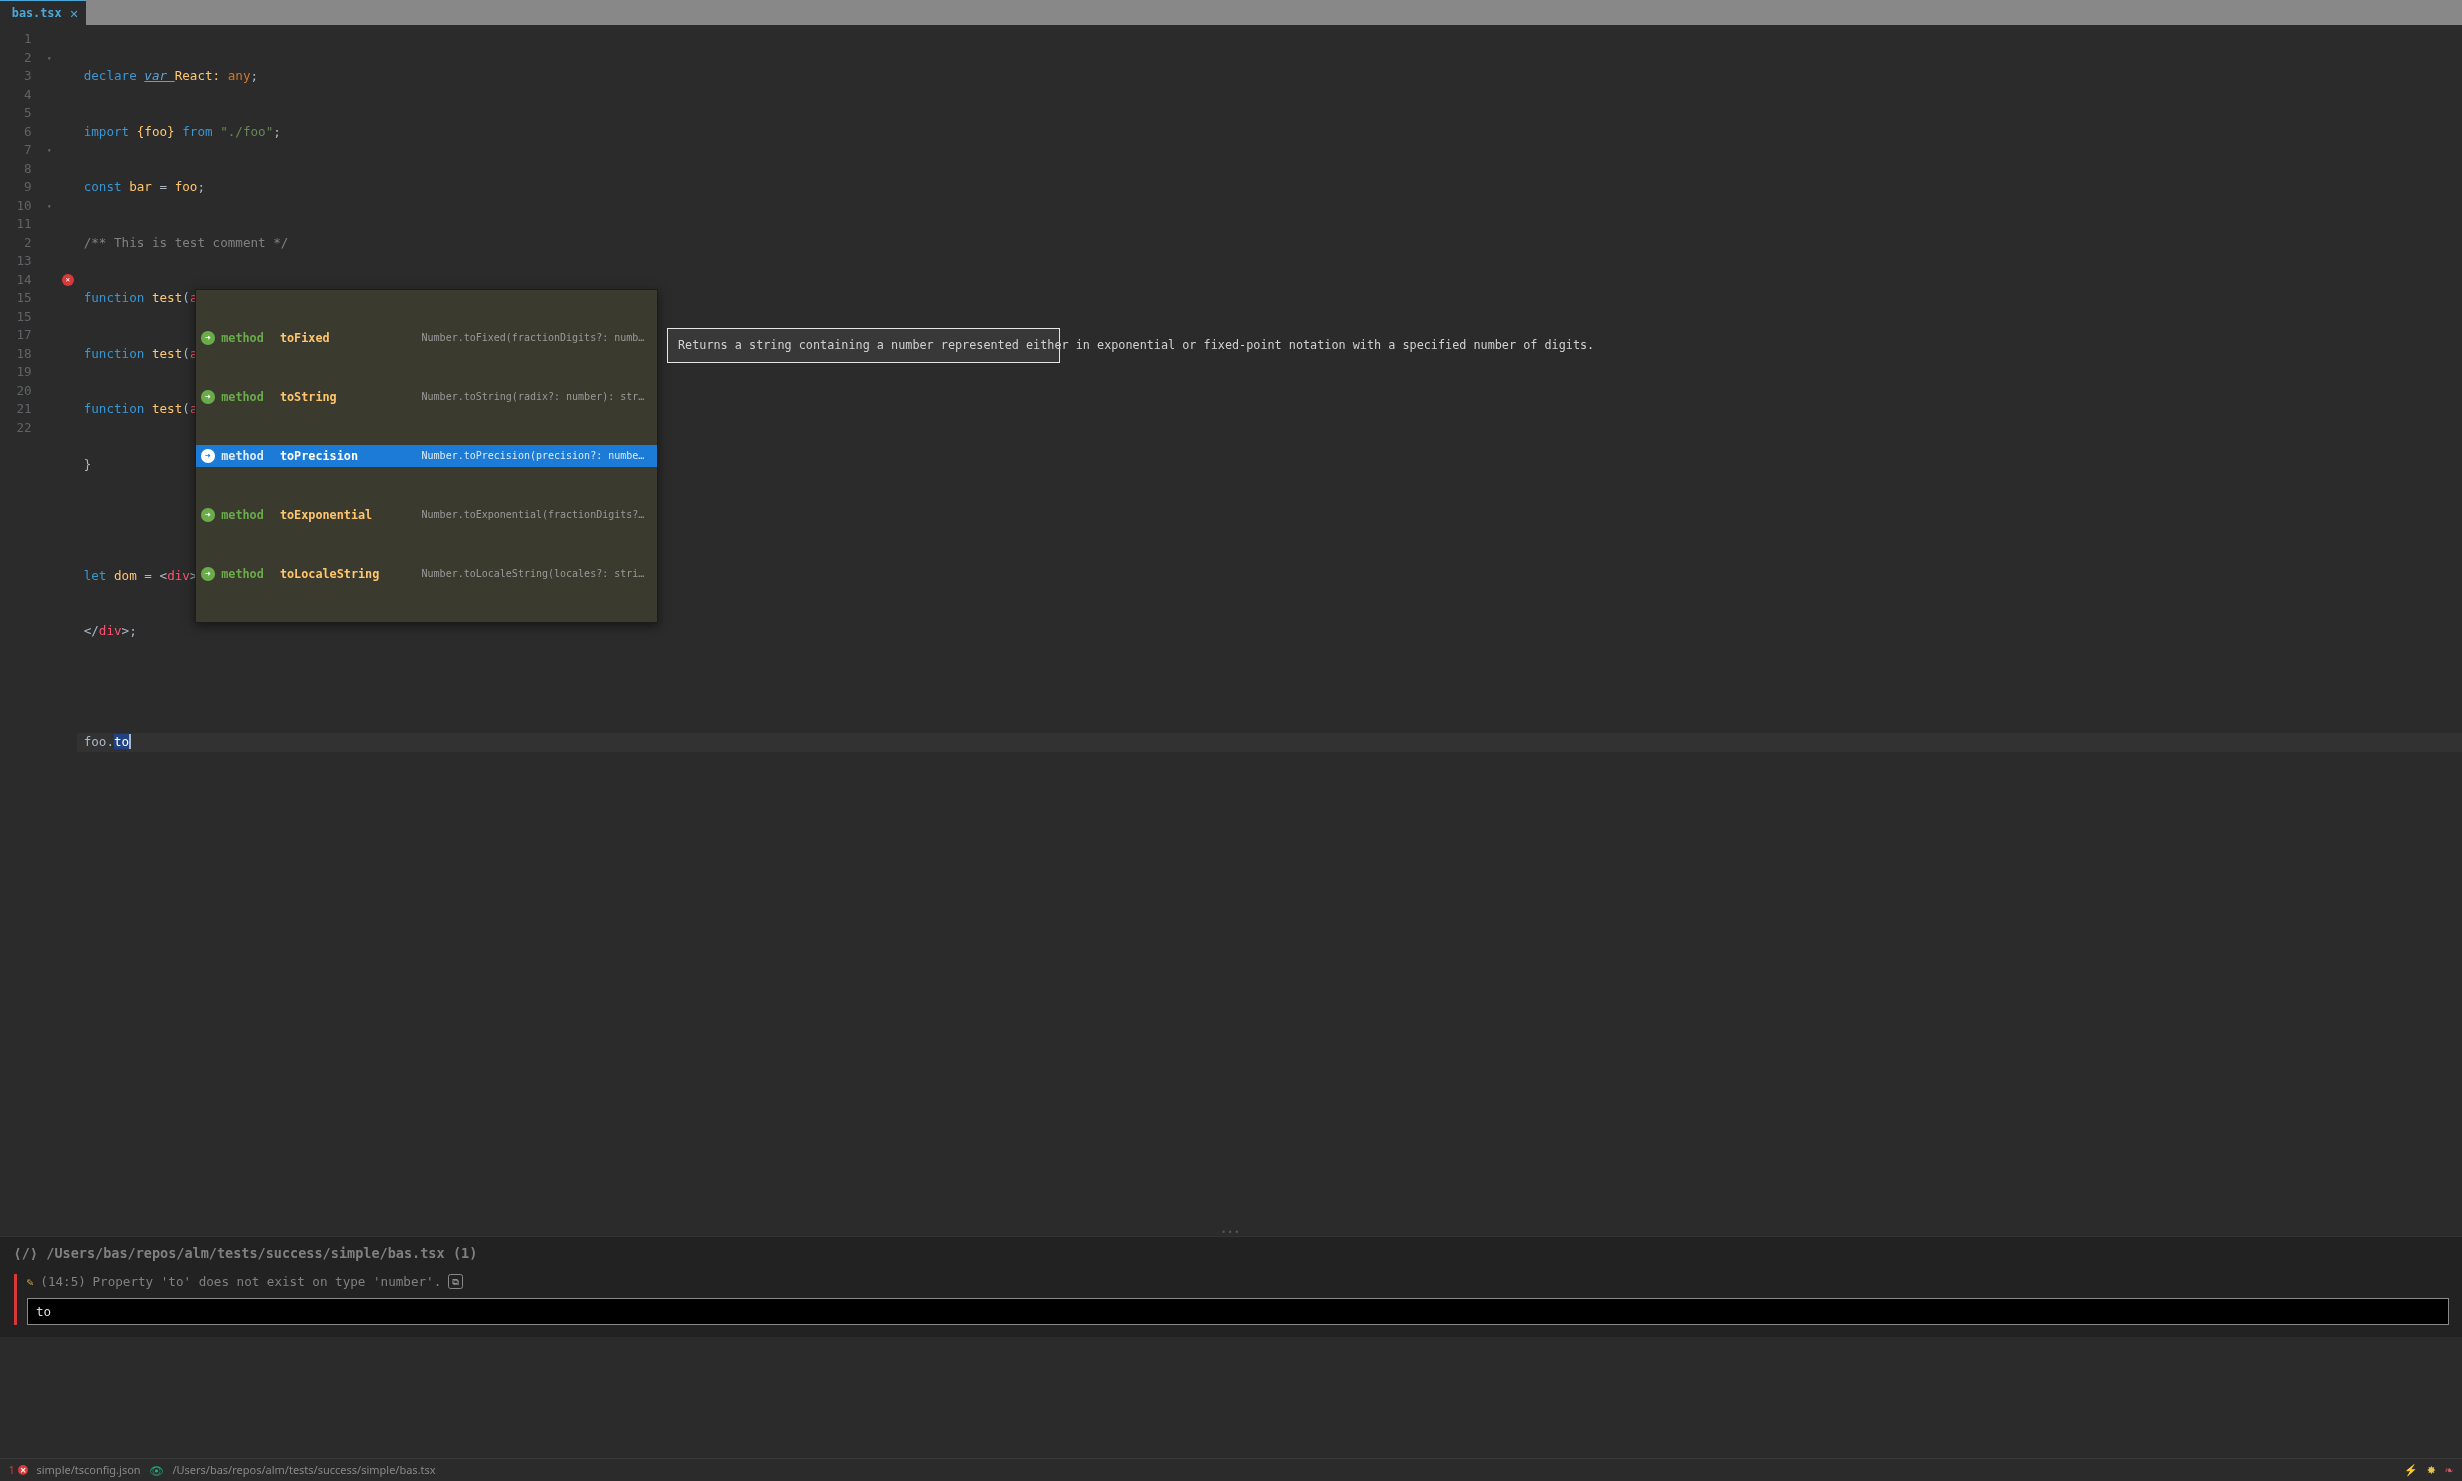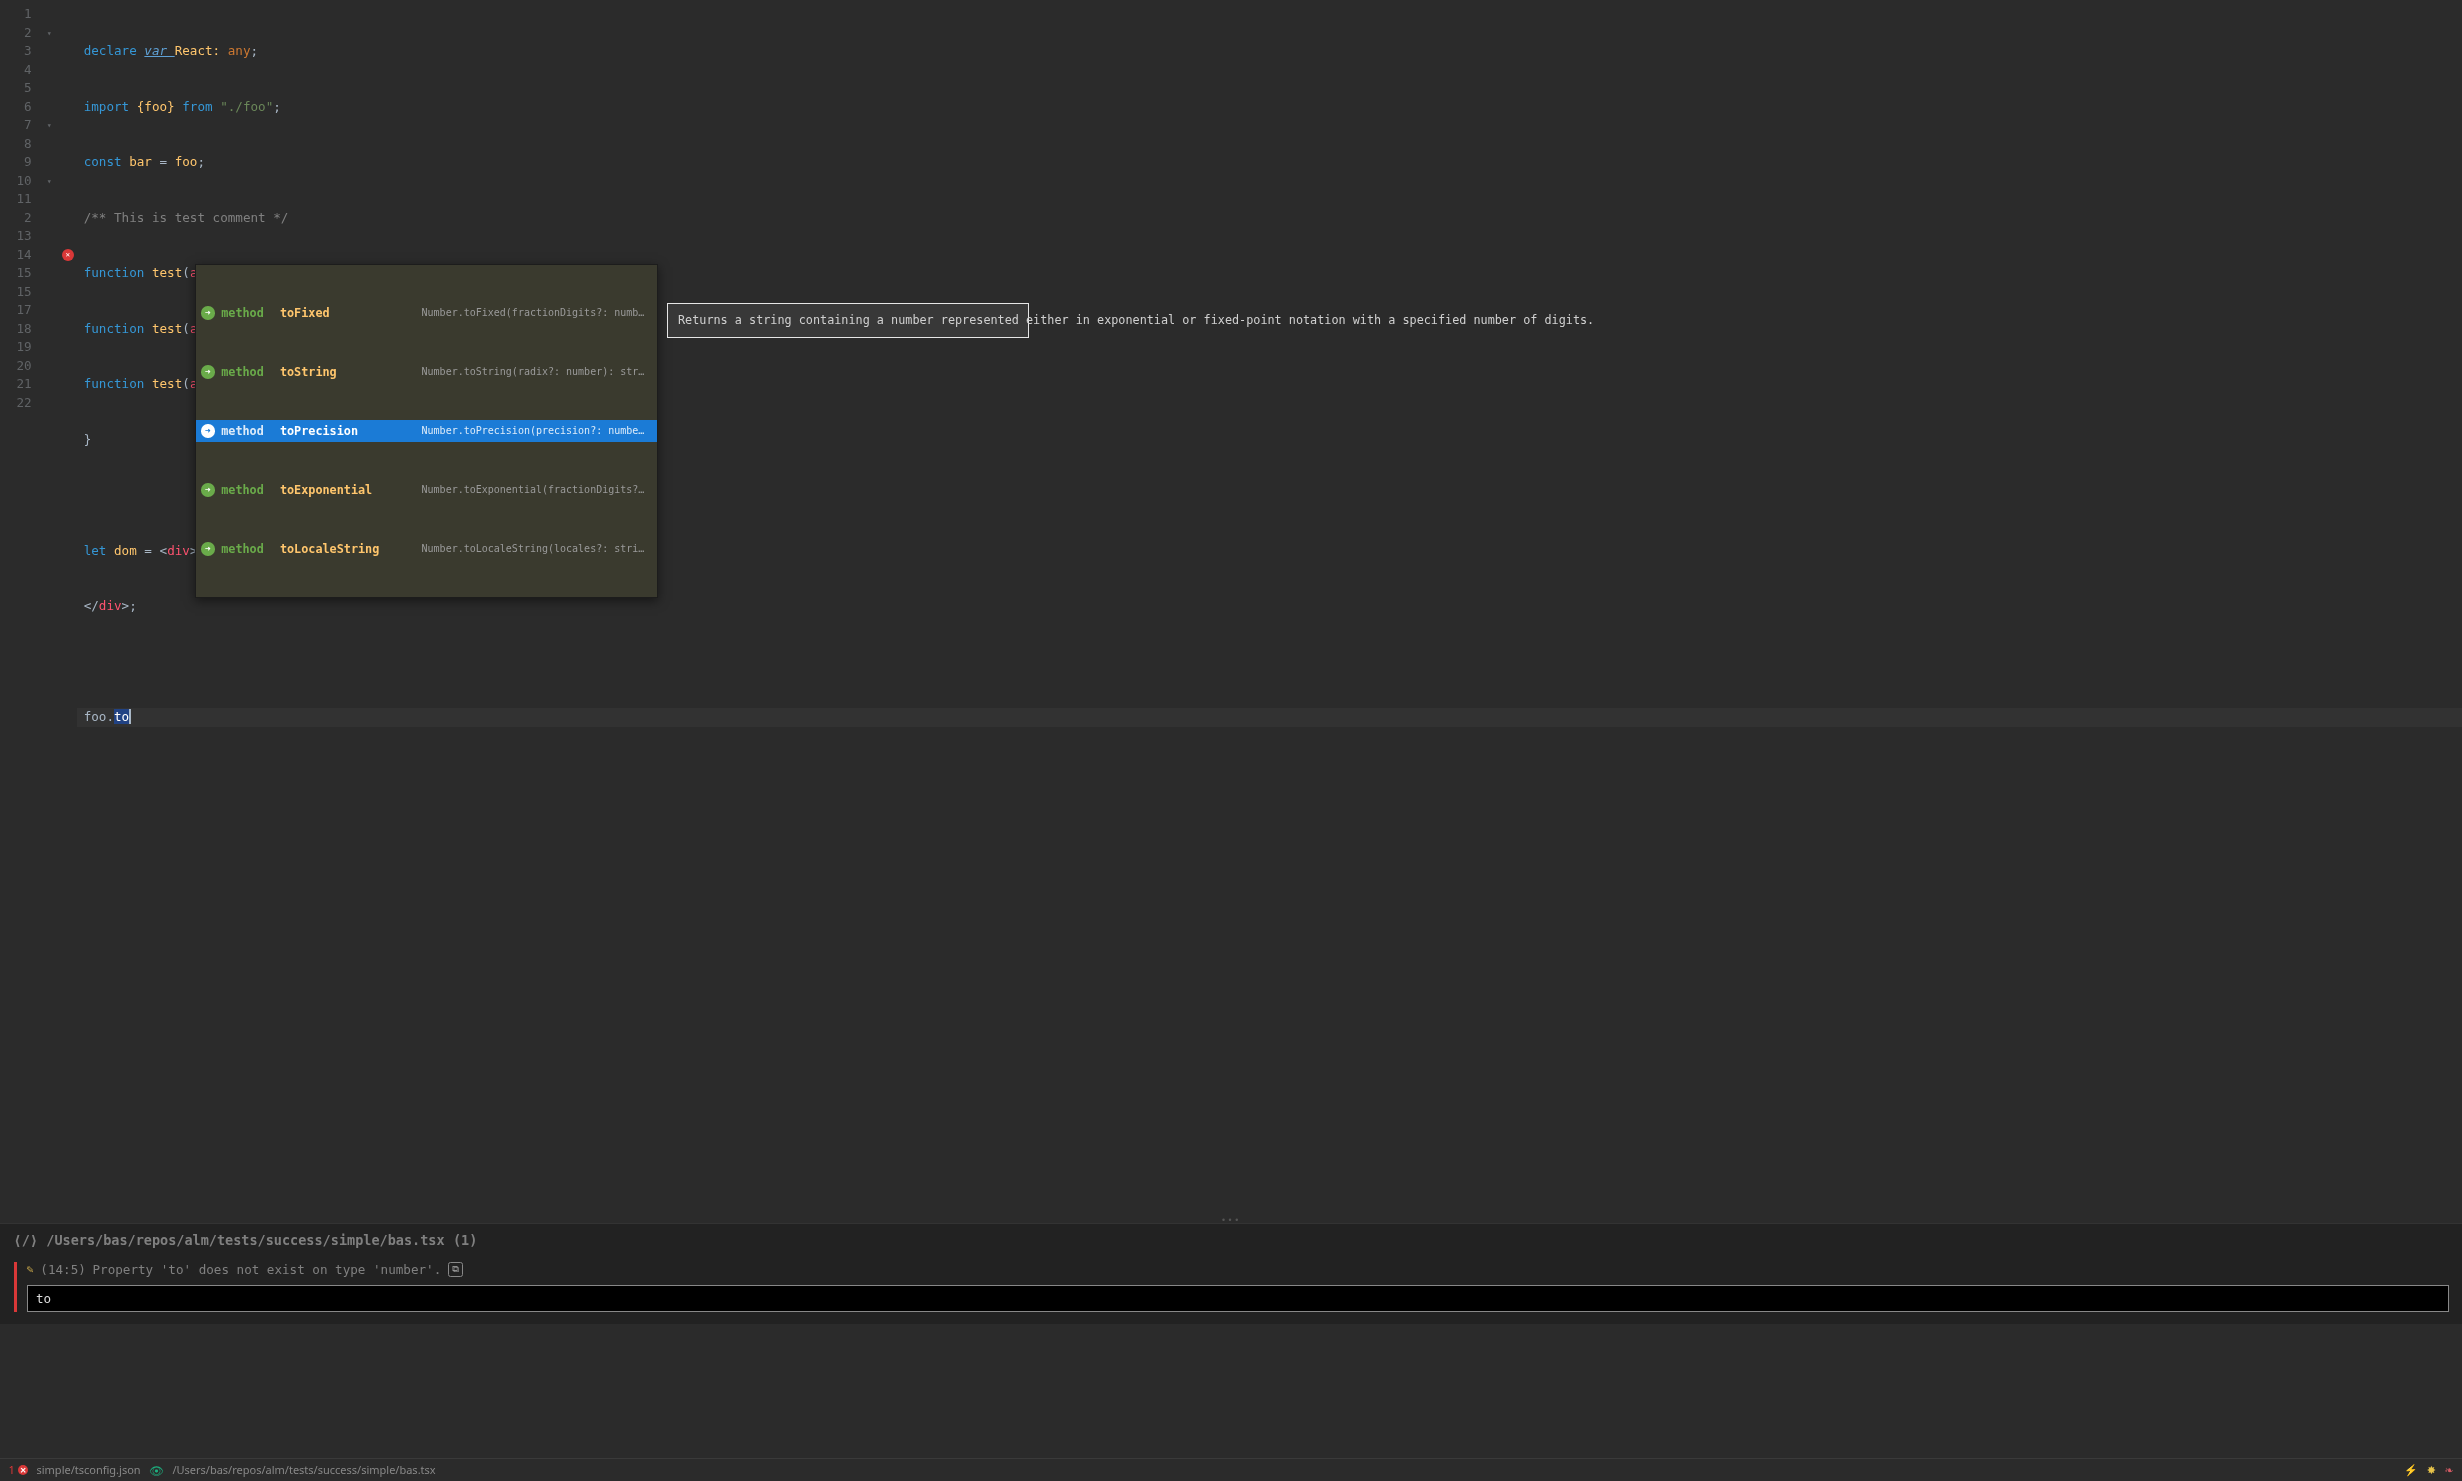--- a/index.html
+++ b/index.html
@@ -179,21 +179,21 @@
   overflow: hidden;
   text-overflow: ellipsis;
   max-width: 227px;
 }
 .ac-row.sel .ac-sig { color: rgba(255,255,255,.85); }
 
 .doc-flyout {
   position: absolute;
   left: 590px;
   top: 303px;
-  width: 362px;
+  width: 393px;
   background: #383838;
   border: 1.7px solid #e6e6e6;
   color: #d0d0d0;
   padding: 8.4px 10px;
   font-size: 11.8px;
   line-height: 16px;
   z-index: 11;
 }
 
 
@@ -282,20 +282,26 @@
 .scroll-placeholder {
   flex: 1 1 auto;
   background: #2b2b2b;
 }
 </style>
 </head>
 <body>
 
 <div class="app">
 
+  <div class="tabbar">
+    <div class="tab">
+      <span class="tab-label">bas.tsx</span>
+      <span class="tab-close">✕</span>
+    </div>
+  </div>
 
   <div class="editor">
     <div class="gutter">
       <div class="ln">1</div>
       <div class="ln">2</div>
       <div class="ln">3</div>
       <div class="ln">4</div>
       <div class="ln">5</div>
       <div class="ln">6</div>
       <div class="ln">7</div>

